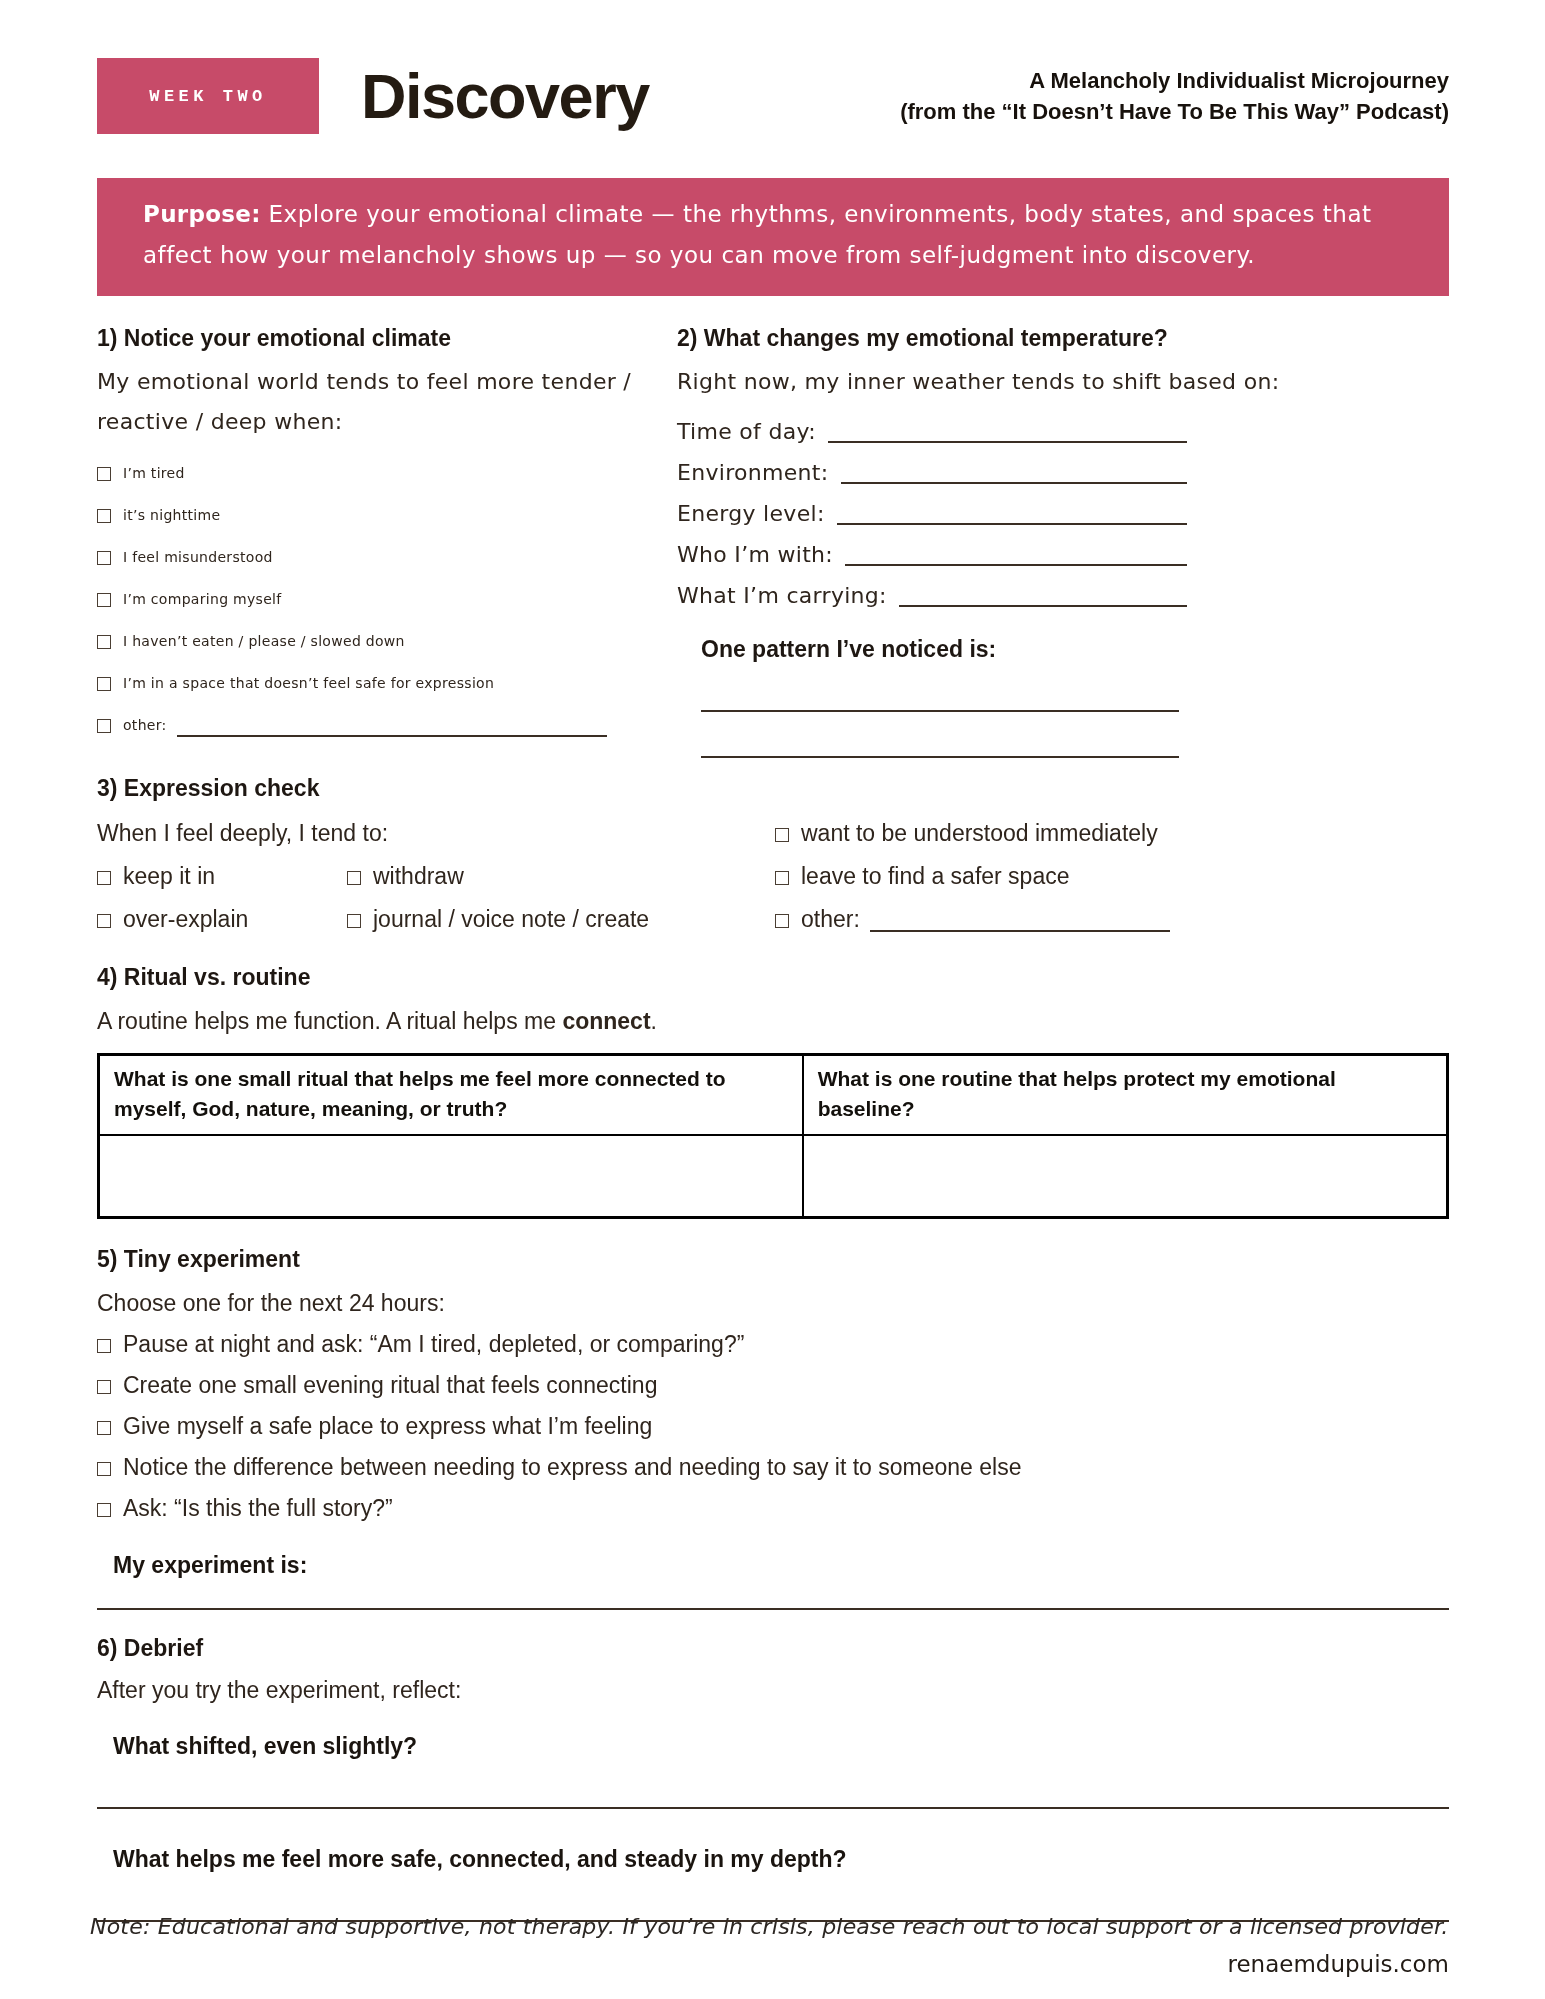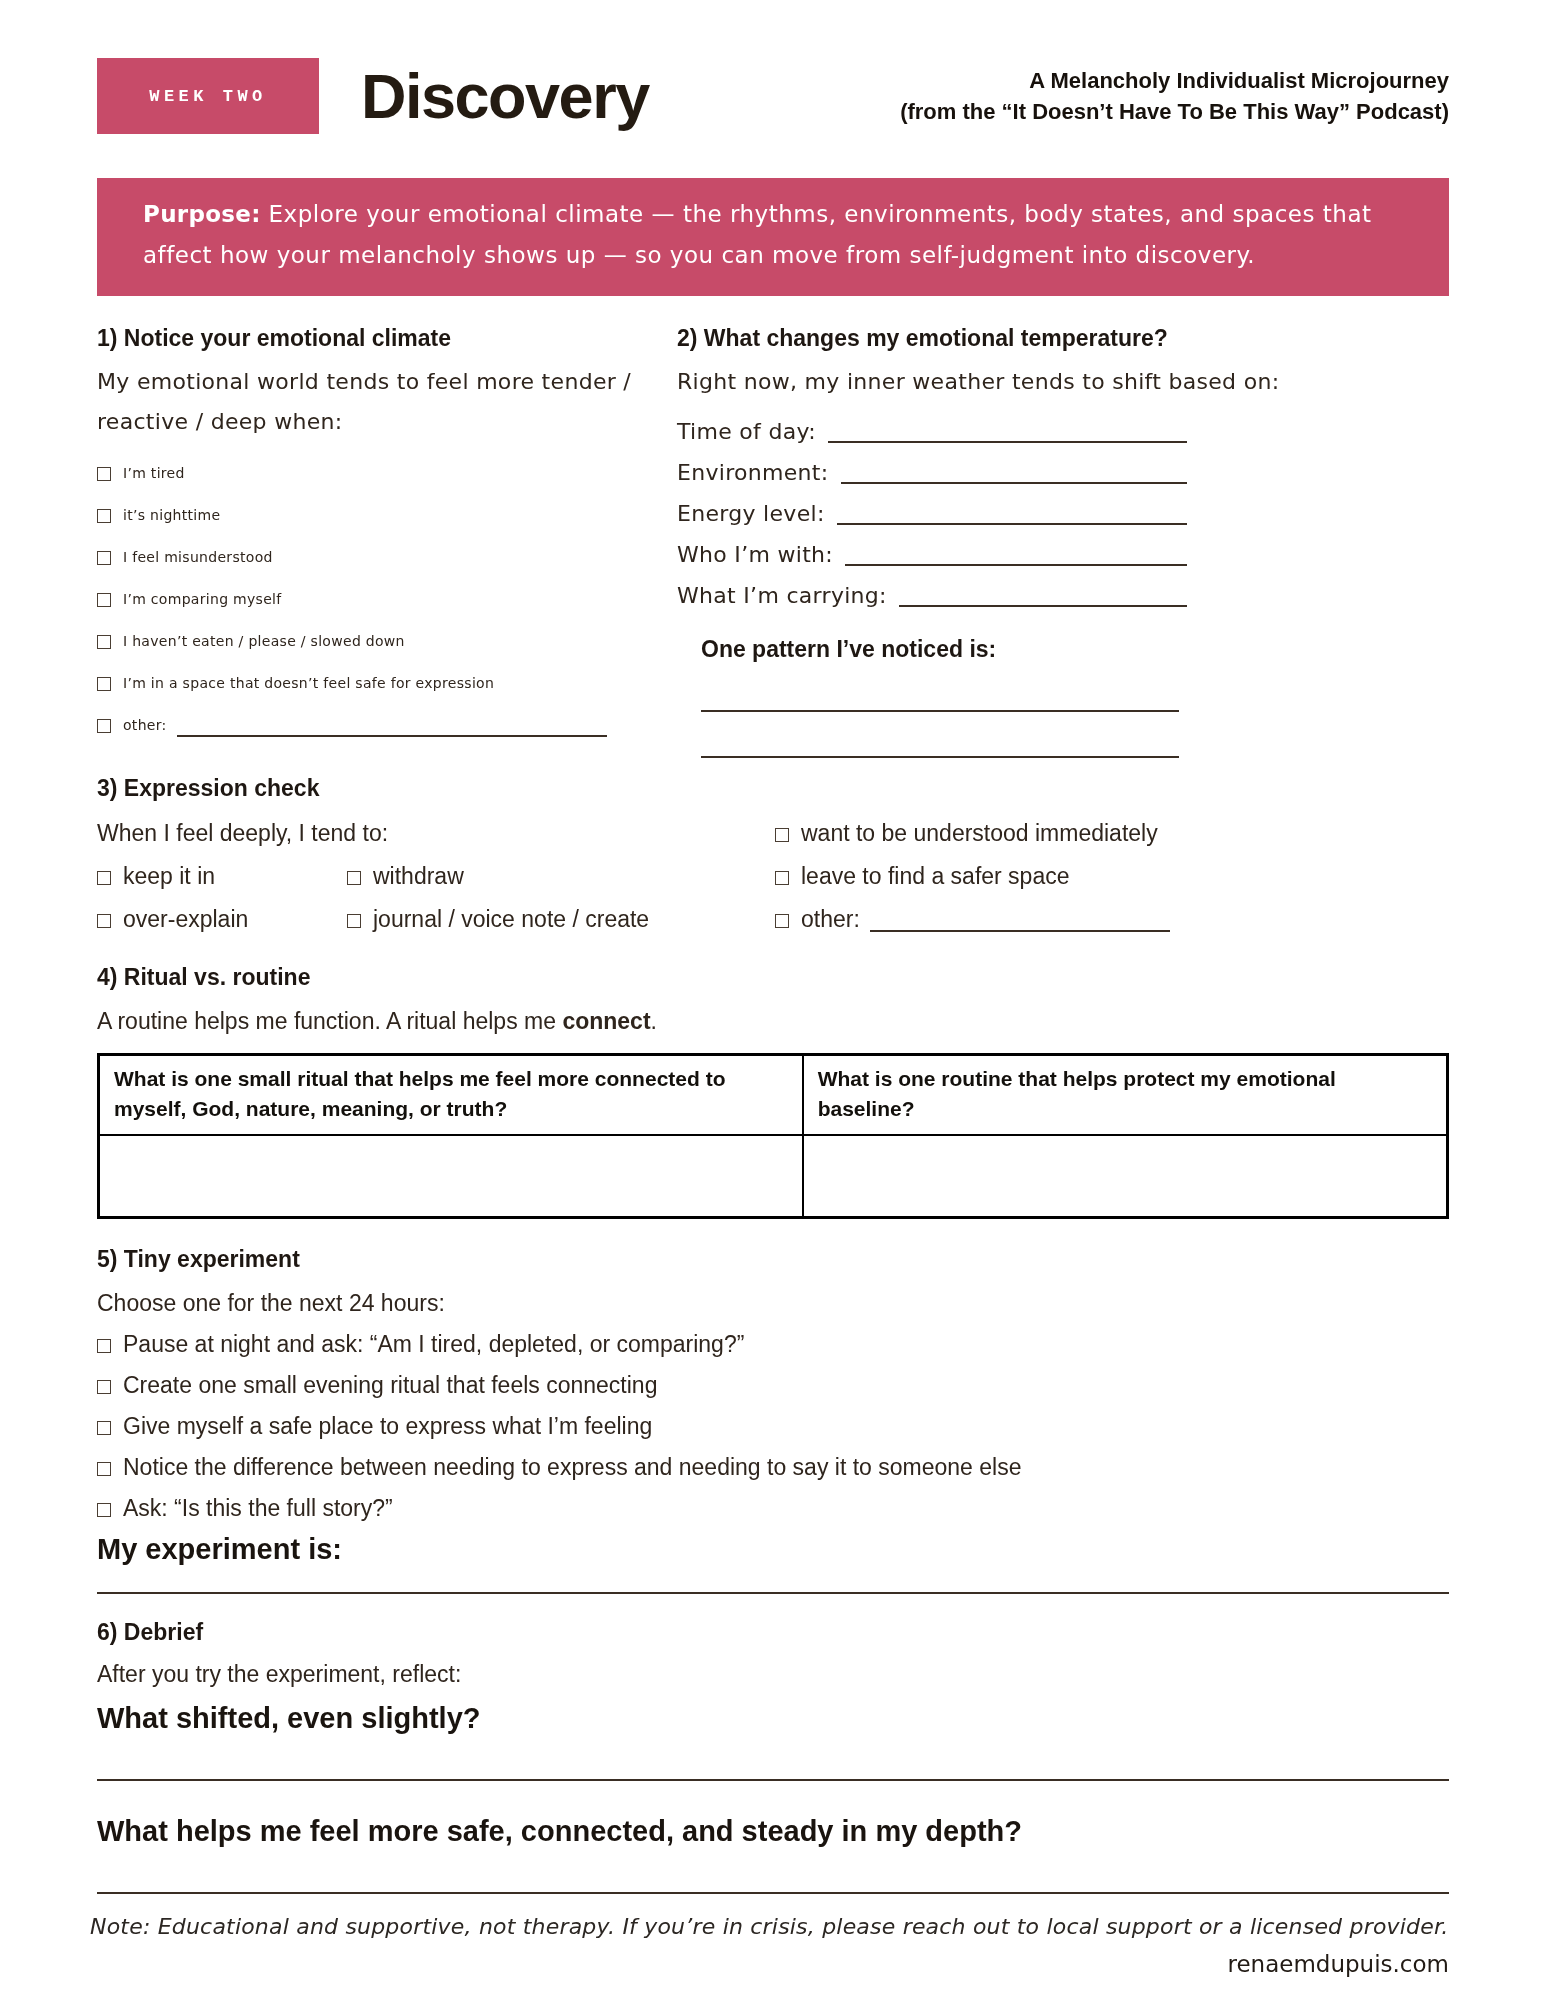--- a/index.html
+++ b/index.html
@@ -87,22 +87,22 @@
   table.ritual th{
     text-align:left;vertical-align:top;padding:8px 16px 10px 14px;
     font-family:"Liberation Sans",sans-serif;font-weight:bold;font-size:21px;line-height:30px;color:#13100c;
   }
   table.ritual td{height:78px;}
   
   .sec5{margin-top:24px;}
   .sec5 .body-cond{margin:8px 0 0 0;line-height:41px;}
   .sec5 .check-item{height:41px;font-family:"Liberation Sans",sans-serif;font-size:23px;}
   .bold-q{
-    font-family:"Liberation Sans",sans-serif;font-weight:bold;font-size:29px;
-    color:#1a140f;line-height:41px;margin:0;
+    font-family:"Liberation Sans",sans-serif;font-weight:bold;font-size:23px;
+    color:#1a140f;line-height:41px;margin:16px;
   }
   .big-line{display:block;width:100%;border-bottom:2.5px solid var(--line);margin-top:22px;}
   
   .sec6{margin-top:22px;}
   .sec6 .body-cond{margin:6px 0 4px 0;}
   .sec6 .big-line{margin-top:40px;}
   .sec6 .bold-q + .big-line{margin-top:40px;}
   .sec6 .q2{margin-top:30px;}
   
   .footer{position:absolute;left:90px;right:96px;bottom:22px;}

